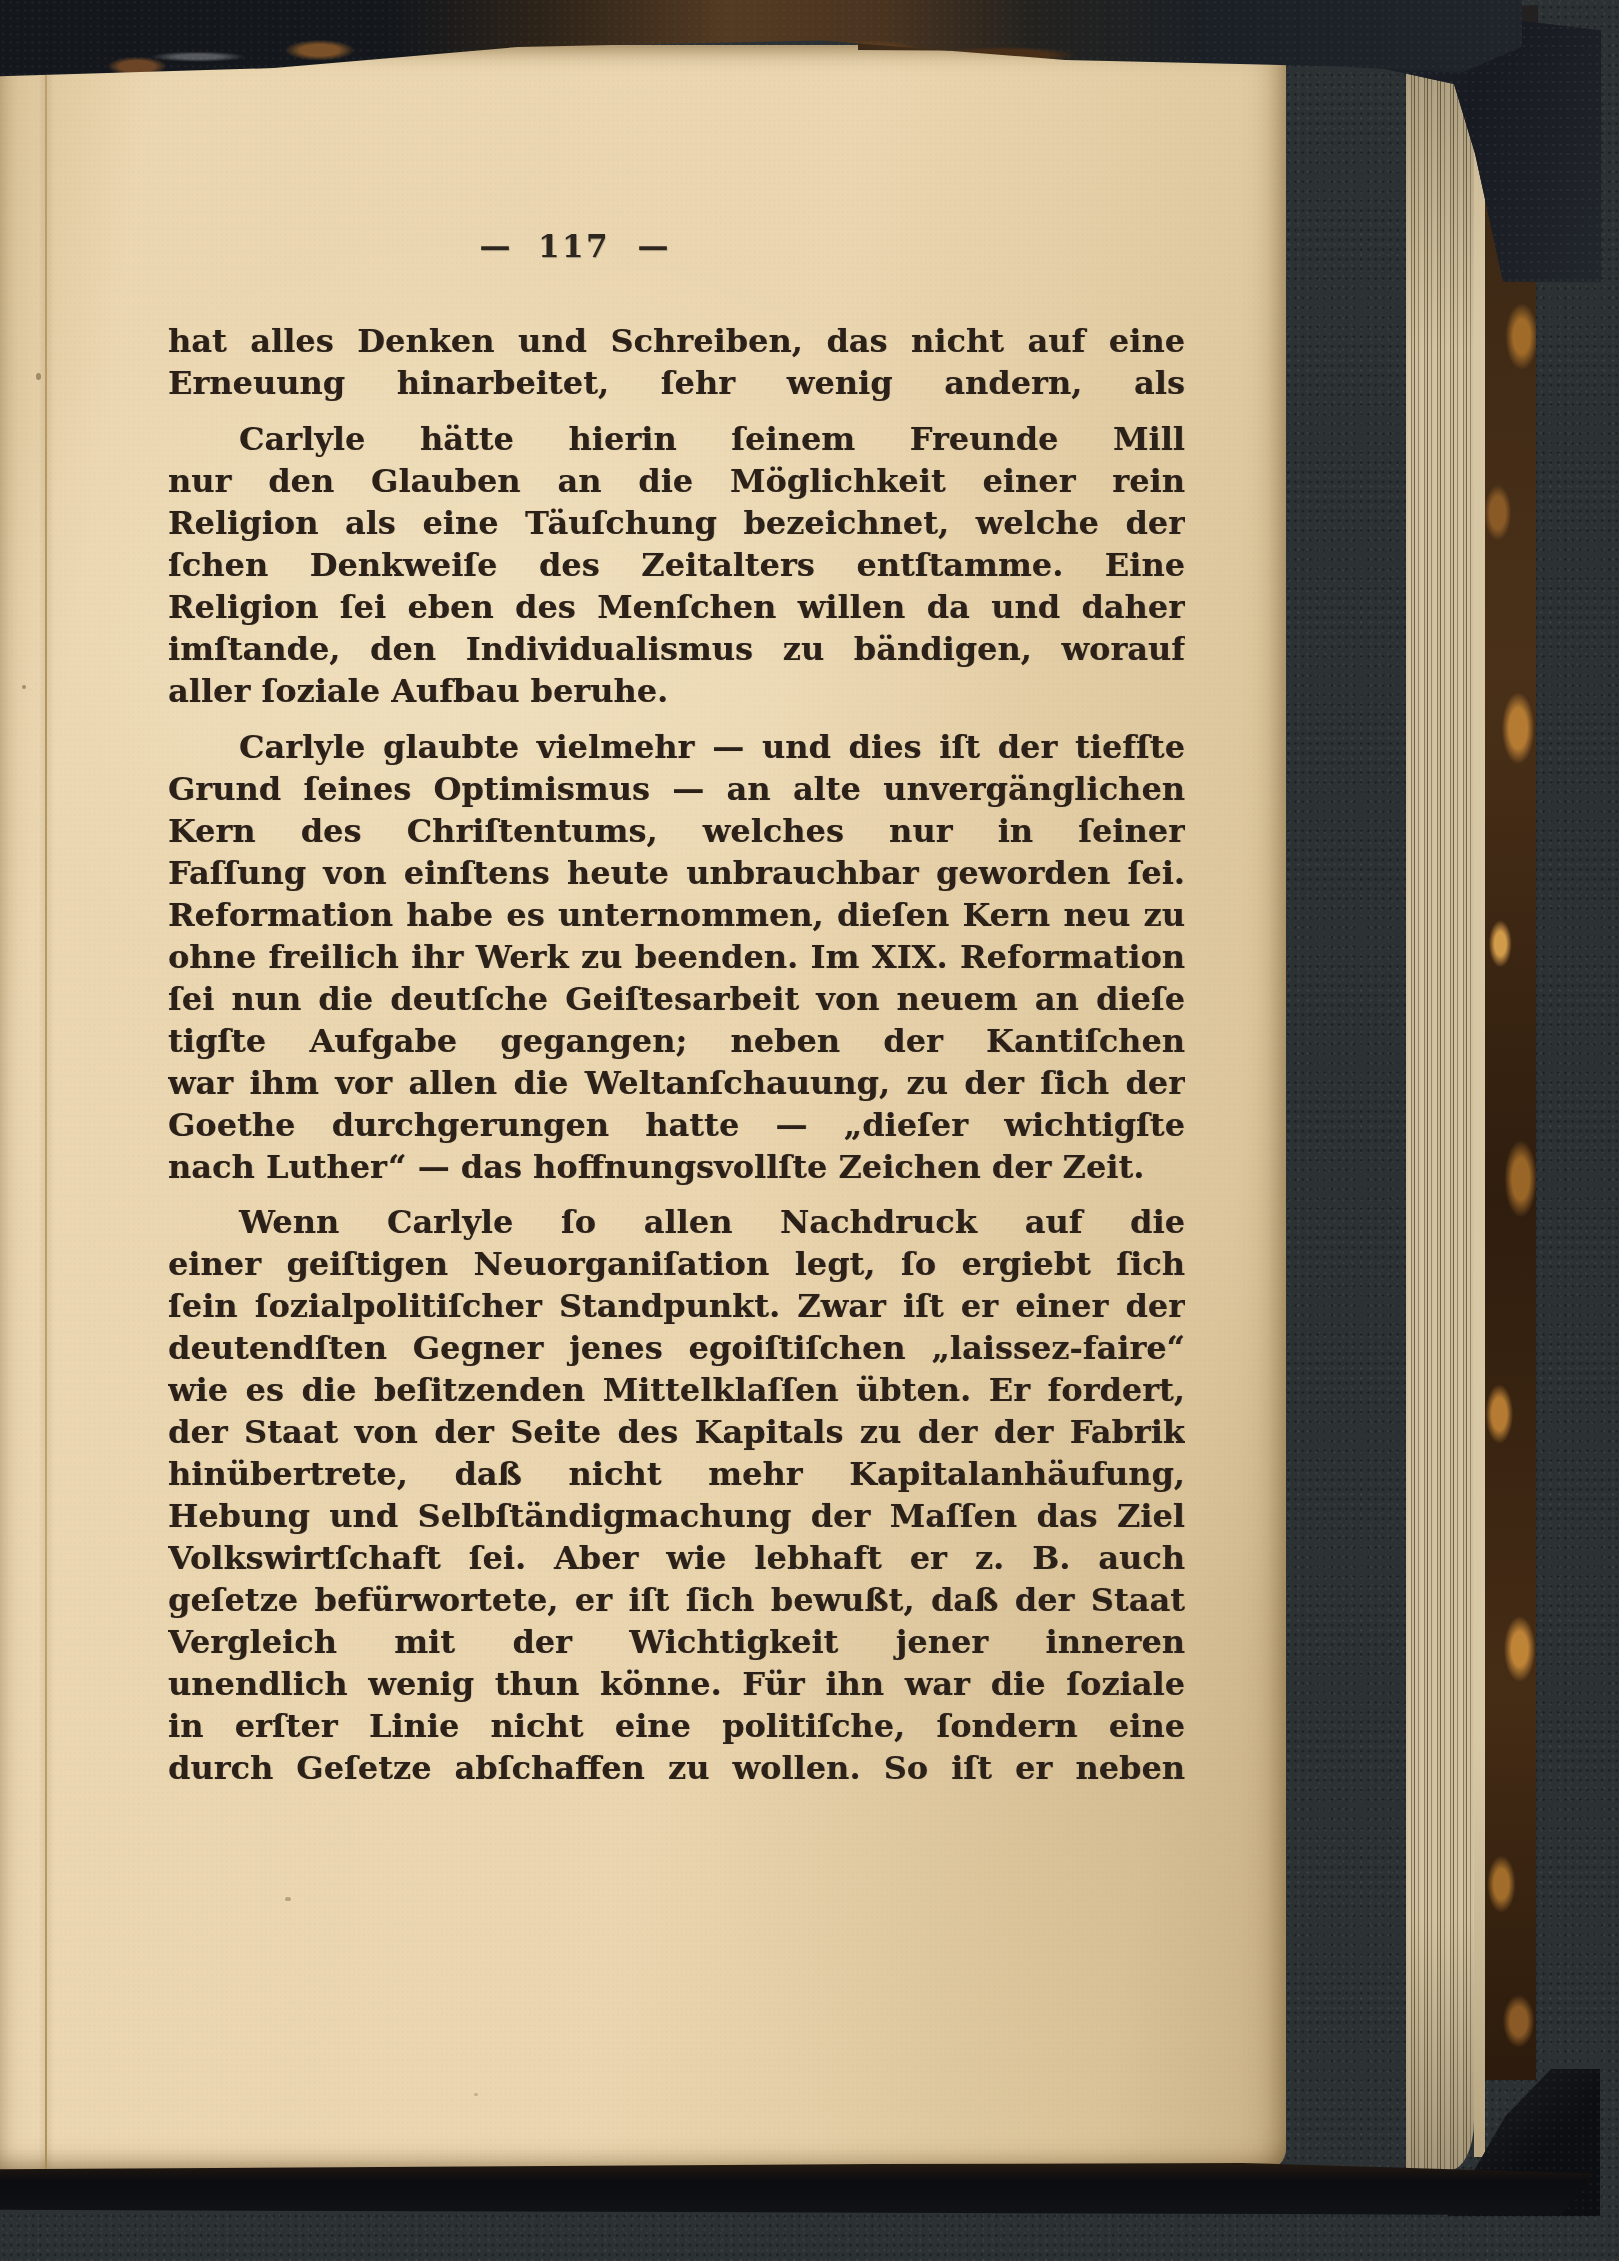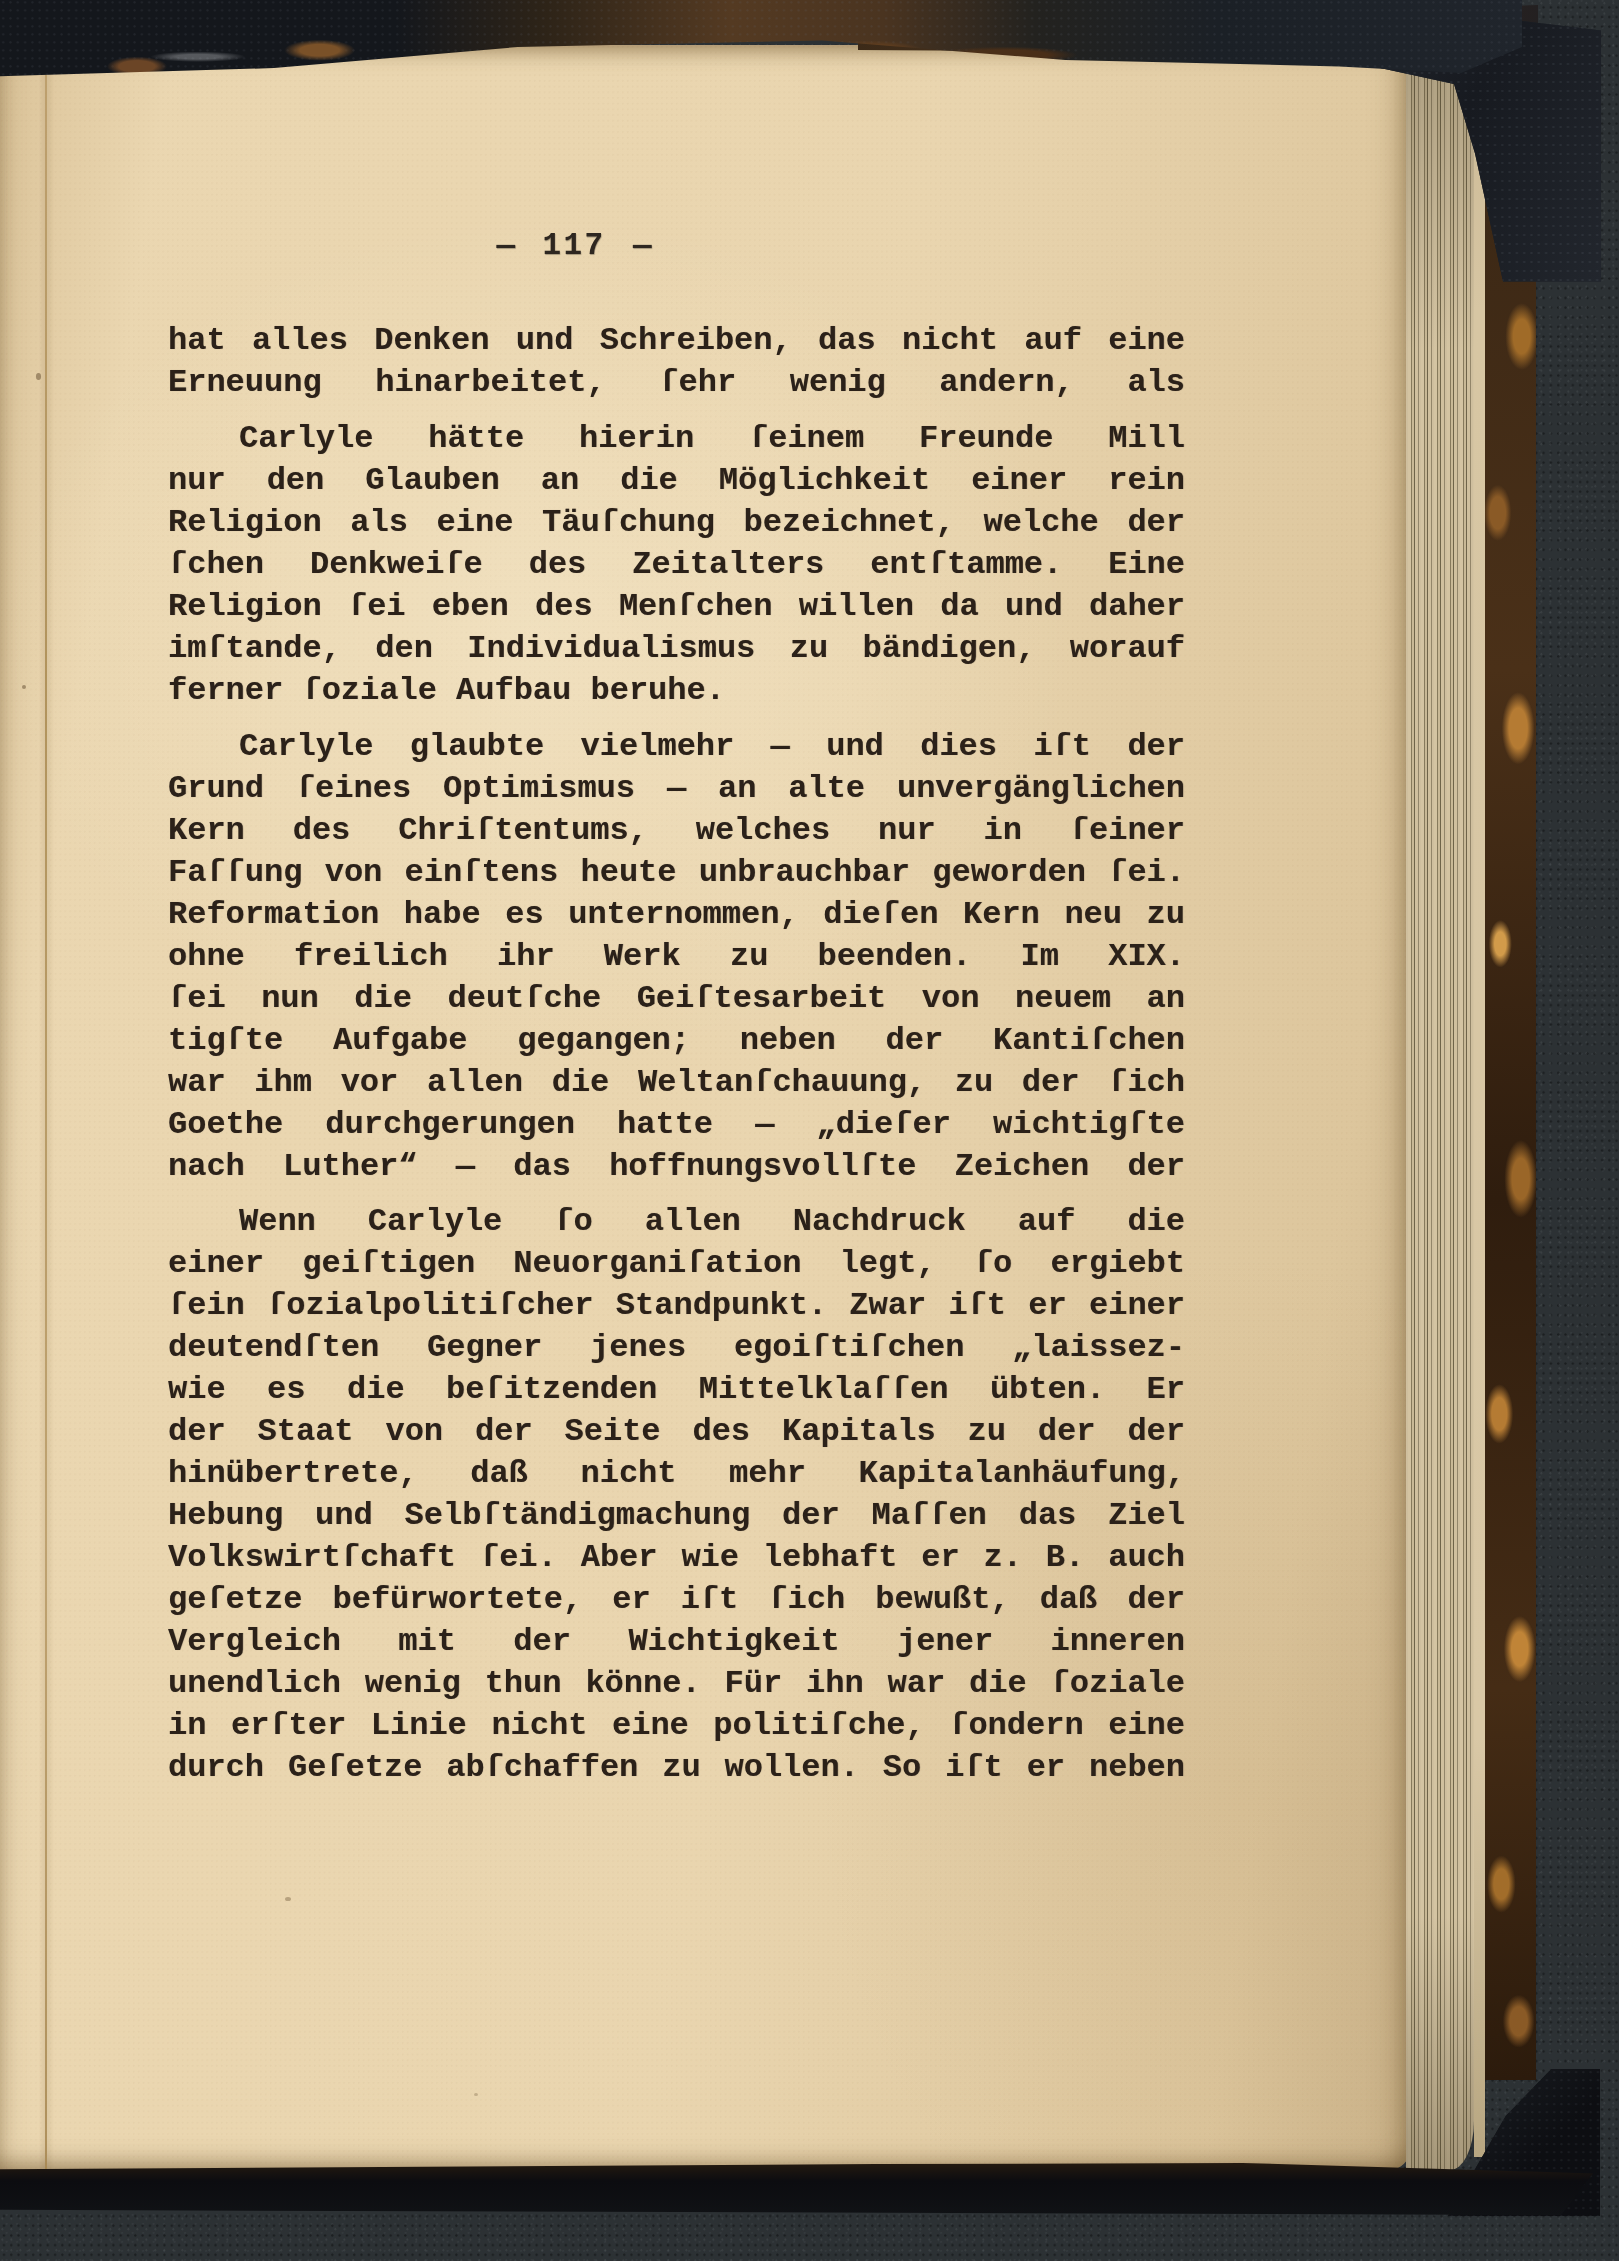--- a/index.html
+++ b/index.html
@@ -9,36 +9,35 @@
     background-image:
       radial-gradient(circle at 2.4px 3.2px, rgba(175,185,190,0.10) 0.8px, transparent 1.4px),
       radial-gradient(circle at 6.5px 0.8px, rgba(140,152,158,0.08) 0.8px, transparent 1.3px),
       radial-gradient(circle at 4px 7.3px, rgba(0,0,0,0.38) 0.8px, transparent 1.5px);
     background-size: 9px 10.5px, 10.5px 9px, 7.3px 9.7px;
     font-family: "DejaVu Serif", serif;
   }
 
   
   .page {
-    position: absolute; left: 0; top: 45px; width: 1410px; height: 2125px;
+    position: absolute; left: 0; top: 45px; width: 1286px; height: 2125px;
     background-color: #e8d3ac;
     background-image:
       radial-gradient(ellipse 769px 607px at 38% 28%, rgba(255,246,222,0.32), transparent 70%),
       radial-gradient(ellipse 607px 769px at 88% 82%, rgba(150,115,65,0.10), transparent 70%),
       radial-gradient(circle at 1.6px 1.6px, rgba(140,105,60,0.05) 0.8px, transparent 1.2px),
       linear-gradient(98deg, rgba(185,155,105,0.28) 0%, rgba(247,233,200,0.16) 10%,
         rgba(246,233,202,0.10) 55%, rgba(175,145,95,0.20) 88%, rgba(140,110,65,0.32) 100%);
     background-size: auto, auto, 4.9px 5.7px, auto;
     box-shadow:
       inset 0 16px 21px -11.3px rgba(110,82,42,0.55),
       inset -23px 0 31px -16px rgba(110,85,45,0.55),
       inset 0 -18px 24px -13px rgba(100,75,40,0.55),
       inset 21px 0 29px -21px rgba(120,95,55,0.30);
     border-bottom-right-radius: 21px;
-    font-family: Liberation Mono, monospace;
   }
   .gutter-crease {
     position: absolute; left: 45px; top: 0; bottom: 0; width: 2.4px;
     background: linear-gradient(180deg, #b99a67, #a8894f 30%, #b89a66 70%, #a5854e);
     box-shadow: 2.4px 0 5.7px rgba(80,55,20,0.25), -2.4px 0 4px rgba(80,55,20,0.22);
     opacity: 0.85;
   }
   .speck { position: absolute; border-radius: 50%; background: #6b5638; opacity: 0.55; }
   .speck.s1 { left: 36px;  top: 328px;  width: 4.9px; height: 6.5px; }
   .speck.s2 { left: 22px;  top: 640px;  width: 4px; height: 4px; }
@@ -168,21 +167,21 @@
           <div class="line">hat alles Denken und Schreiben, das nicht auf eine ſolche</div>
           <div class="line">Erneuung hinarbeitet, ſehr wenig andern, als momentanen</div>
         </div>
         <div class="paragraph indent">
           <div class="line">Carlyle hätte hierin ſeinem Freunde Mill zugeſtimmt,</div>
           <div class="line">nur den Glauben an die Möglichkeit einer rein menſchlichen</div>
           <div class="line">Religion als eine Täuſchung bezeichnet, welche der utilitari=</div>
           <div class="line">ſchen Denkweiſe des Zeitalters entſtamme. Eine menſchliche</div>
           <div class="line">Religion ſei eben des Menſchen willen da und daher nicht</div>
           <div class="line">imſtande, den Individualismus zu bändigen, worauf doch</div>
-          <div class="line">ferner ſoziale Aufbau beruhe.</div>
+          <div class="line">aller ſoziale Aufbau beruhe.</div>
         </div>
         <div class="paragraph indent">
           <div class="line">Carlyle glaubte vielmehr — und dies iſt der tiefſte</div>
           <div class="line">Grund ſeines Optimismus — an alte unvergänglichen</div>
           <div class="line">Kern des Chriſtentums, welches nur in ſeiner dogmatiſchen</div>
           <div class="line">Faſſung von einſtens heute unbrauchbar geworden ſei. Die</div>
           <div class="line">Reformation habe es unternommen, dieſen Kern neu zu faſſen,</div>
           <div class="line">ohne freilich ihr Werk zu beenden. Im XIX. Reformation</div>
           <div class="line">ſei nun die deutſche Geiſtesarbeit von neuem an dieſe wich=</div>
           <div class="line">tigſte Aufgabe gegangen; neben der Kantiſchen Philoſophie</div>

